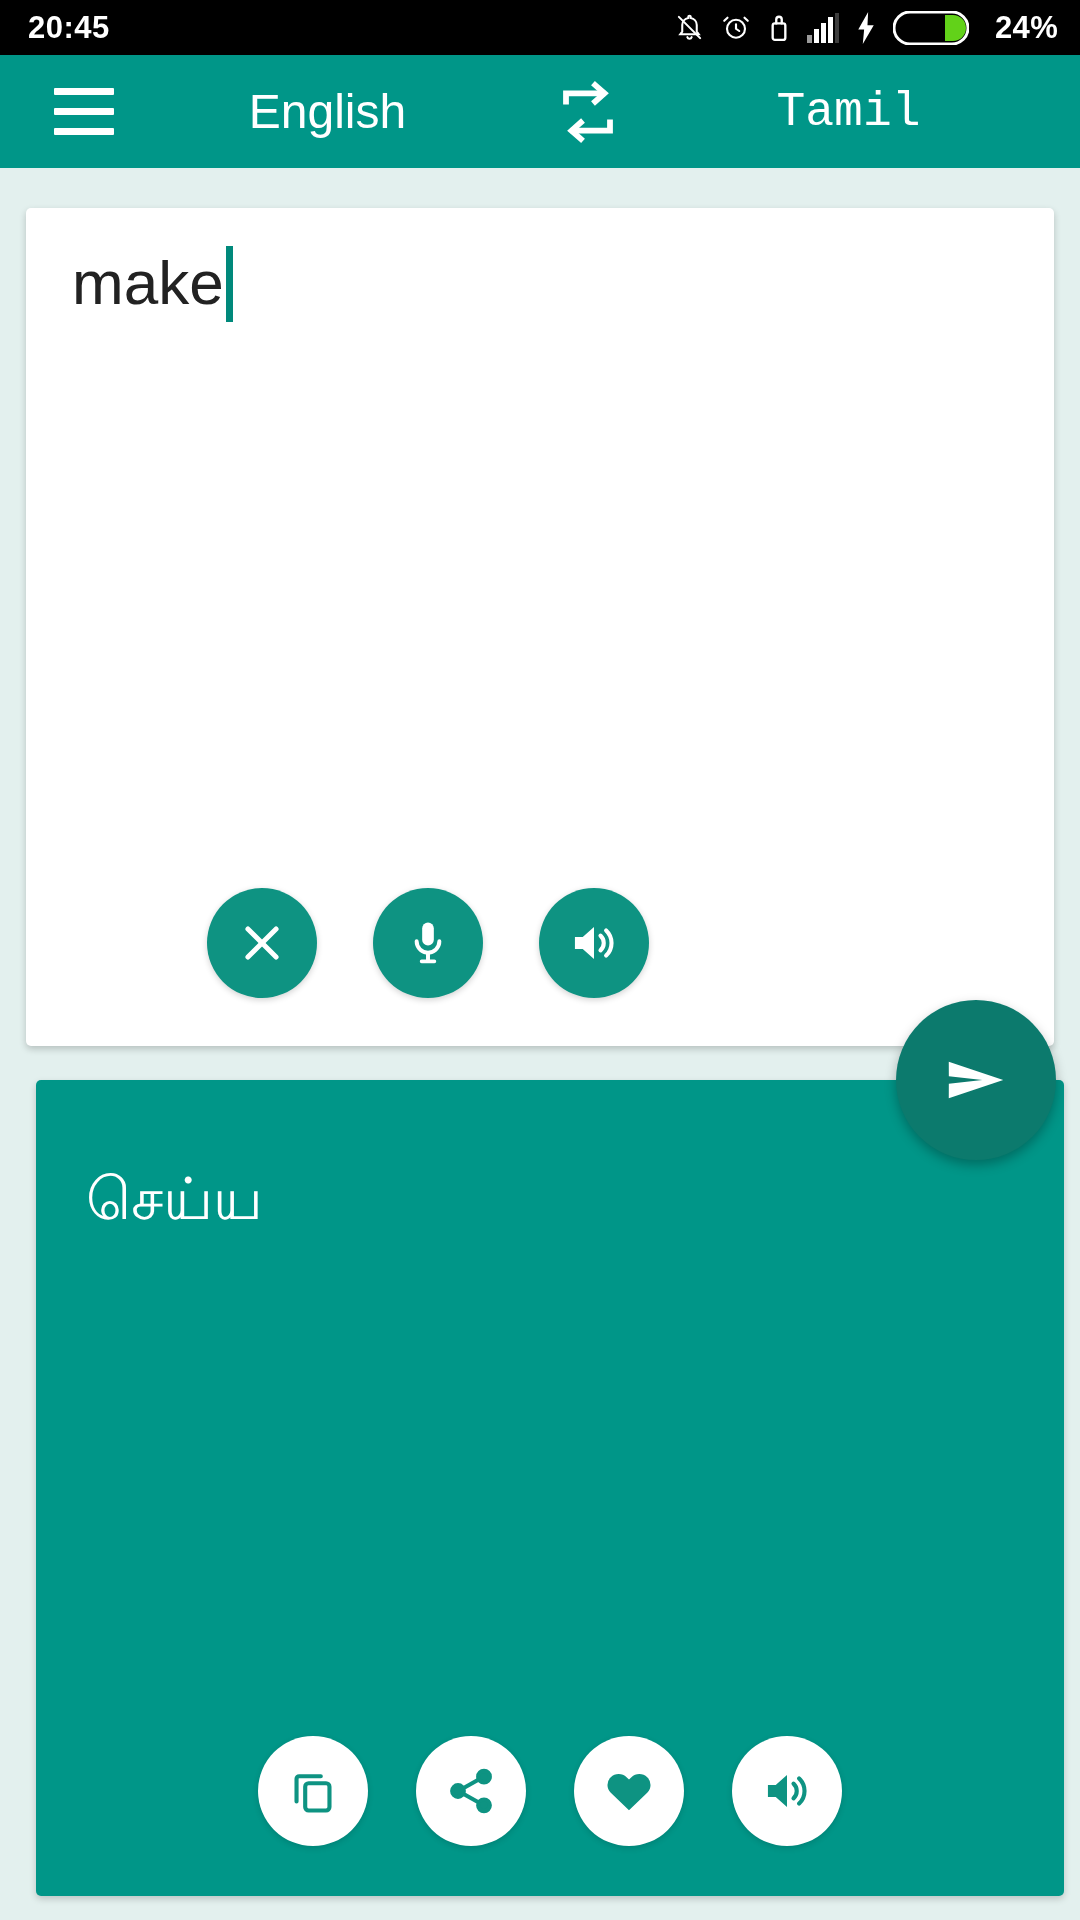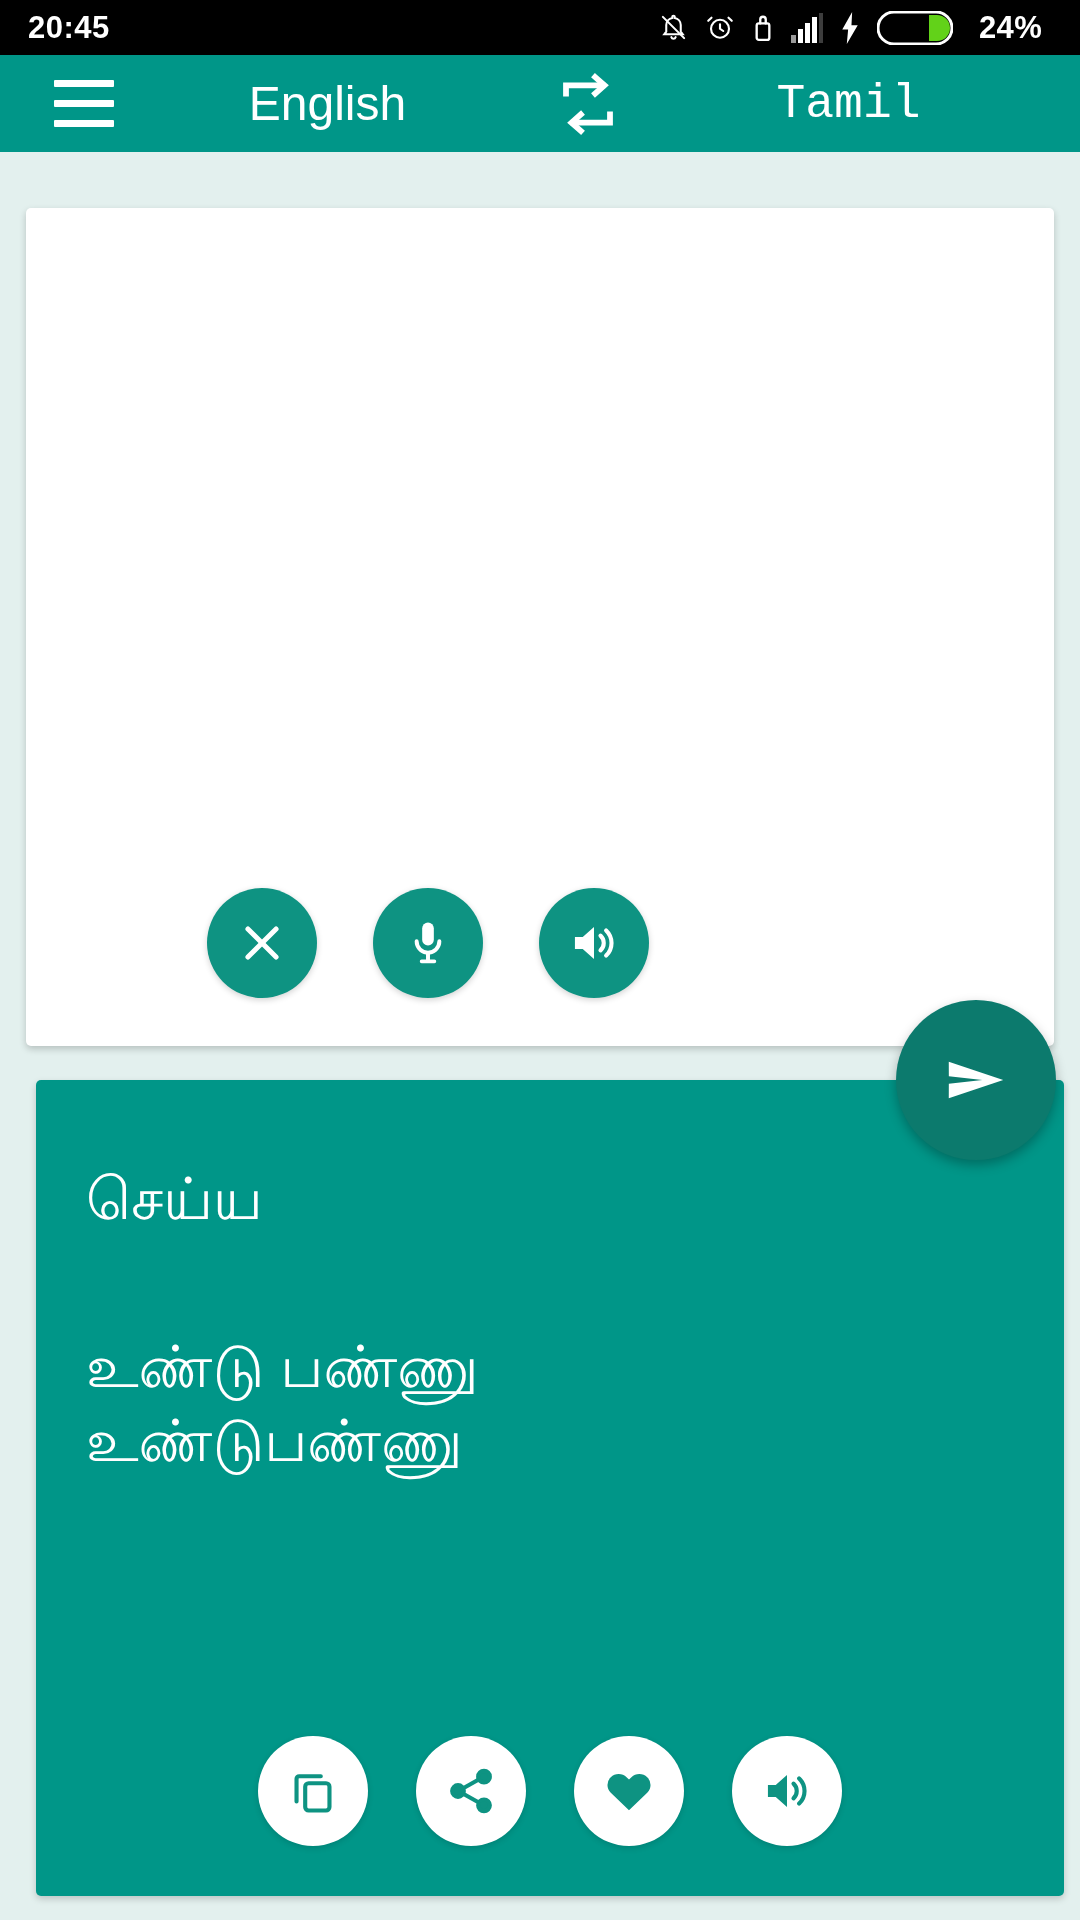--- a/index.html
+++ b/index.html
@@ -10,41 +10,41 @@
     overflow:hidden;
   }
   body { position:relative; }
 
   
   .status-bar {
     position:absolute; top:0; left:0;
     width:1080px; height:55px;
     background:#000;
     display:flex; align-items:center;
-    padding:0 38px 0 28px;
+    padding:0 22px 0 28px;
     color:#fff;
   }
   .status-time {
     font-size:31px; font-weight:bold;
     letter-spacing:.5px;
   }
   .status-spacer { flex:1; }
   .status-icons {
     display:flex; align-items:center; gap:17px;
   }
   .status-icons svg { display:block; }
   .battery-pct {
     font-size:31px; font-weight:bold;
     margin-left:9px; letter-spacing:.3px;text-align:center;
   }
 
   
   .app-bar {
     position:absolute; top:55px; left:0;
-    width:1080px; height:97px;
+    width:1080px; height:113px;
     background:#009688;
     display:flex; align-items:center;
   }
   .menu-btn {
     width:96px; height:96px;
     margin-left:36px;
     display:flex; flex-direction:column;
     align-items:center; justify-content:center;
     gap:13px;
   }
@@ -217,20 +217,24 @@
       <path d="M4 8.2V5.2h13.2"></path>
       <path d="M14.6 2.2 18 5.2l-3.4 3"></path>
       <path d="M20 15.8v3H6.8"></path>
       <path d="M9.4 21.8 6 18.8l3.4-3"></path>
     </svg>
   </div>
   <div class="lang-tgt">Tamil</div>
 </div>
 
 <div class="input-card">
+  <div class="source-text-wrap">
+    <span class="source-text">make</span>
+    <span class="caret"></span>
+  </div>
 
   <div class="input-actions">
     <div class="circle-btn">
       <svg width="52" height="52" viewBox="0 0 24 24" fill="none" stroke="#fff" stroke-width="2.3" stroke-linecap="round">
         <path d="M5.5 5.5 18.5 18.5"></path>
         <path d="M18.5 5.5 5.5 18.5"></path>
       </svg>
     </div>
     <div class="circle-btn">
       <svg width="50" height="50" viewBox="0 0 24 24" fill="#fff">
@@ -249,24 +253,20 @@
 </div>
 
 <div class="send-fab">
   <svg width="76" height="76" viewBox="0 0 24 24" fill="#fff">
     <path d="M3.4 6.2 20.6 12 3.4 17.8l.02-4.6L14 12 3.42 10.8Z"></path>
   </svg>
 </div>
 
 <div class="result-card">
   <div class="result-primary">செய்ய</div>
-  <div class="result-alts">
-    <div>உண்டு பண்ணு</div>
-    <div>உண்டுபண்ணு</div>
-  </div>
 
   <div class="result-actions">
     <div class="circle-btn-light">
       <svg width="52" height="52" viewBox="0 0 24 24" fill="none" stroke="#0e9382" stroke-width="1.9">
         <rect x="8.4" y="8.4" width="11.2" height="12.6" rx="1.6"></rect>
         <path d="M15.6 5.2H5.6a1.2 1.2 0 0 0-1.2 1.2v10.4" stroke-linecap="round"></path>
       </svg>
     </div>
     <div class="circle-btn-light">
       <svg width="52" height="52" viewBox="0 0 24 24" fill="none" stroke="#0e9382" stroke-width="1.9">

